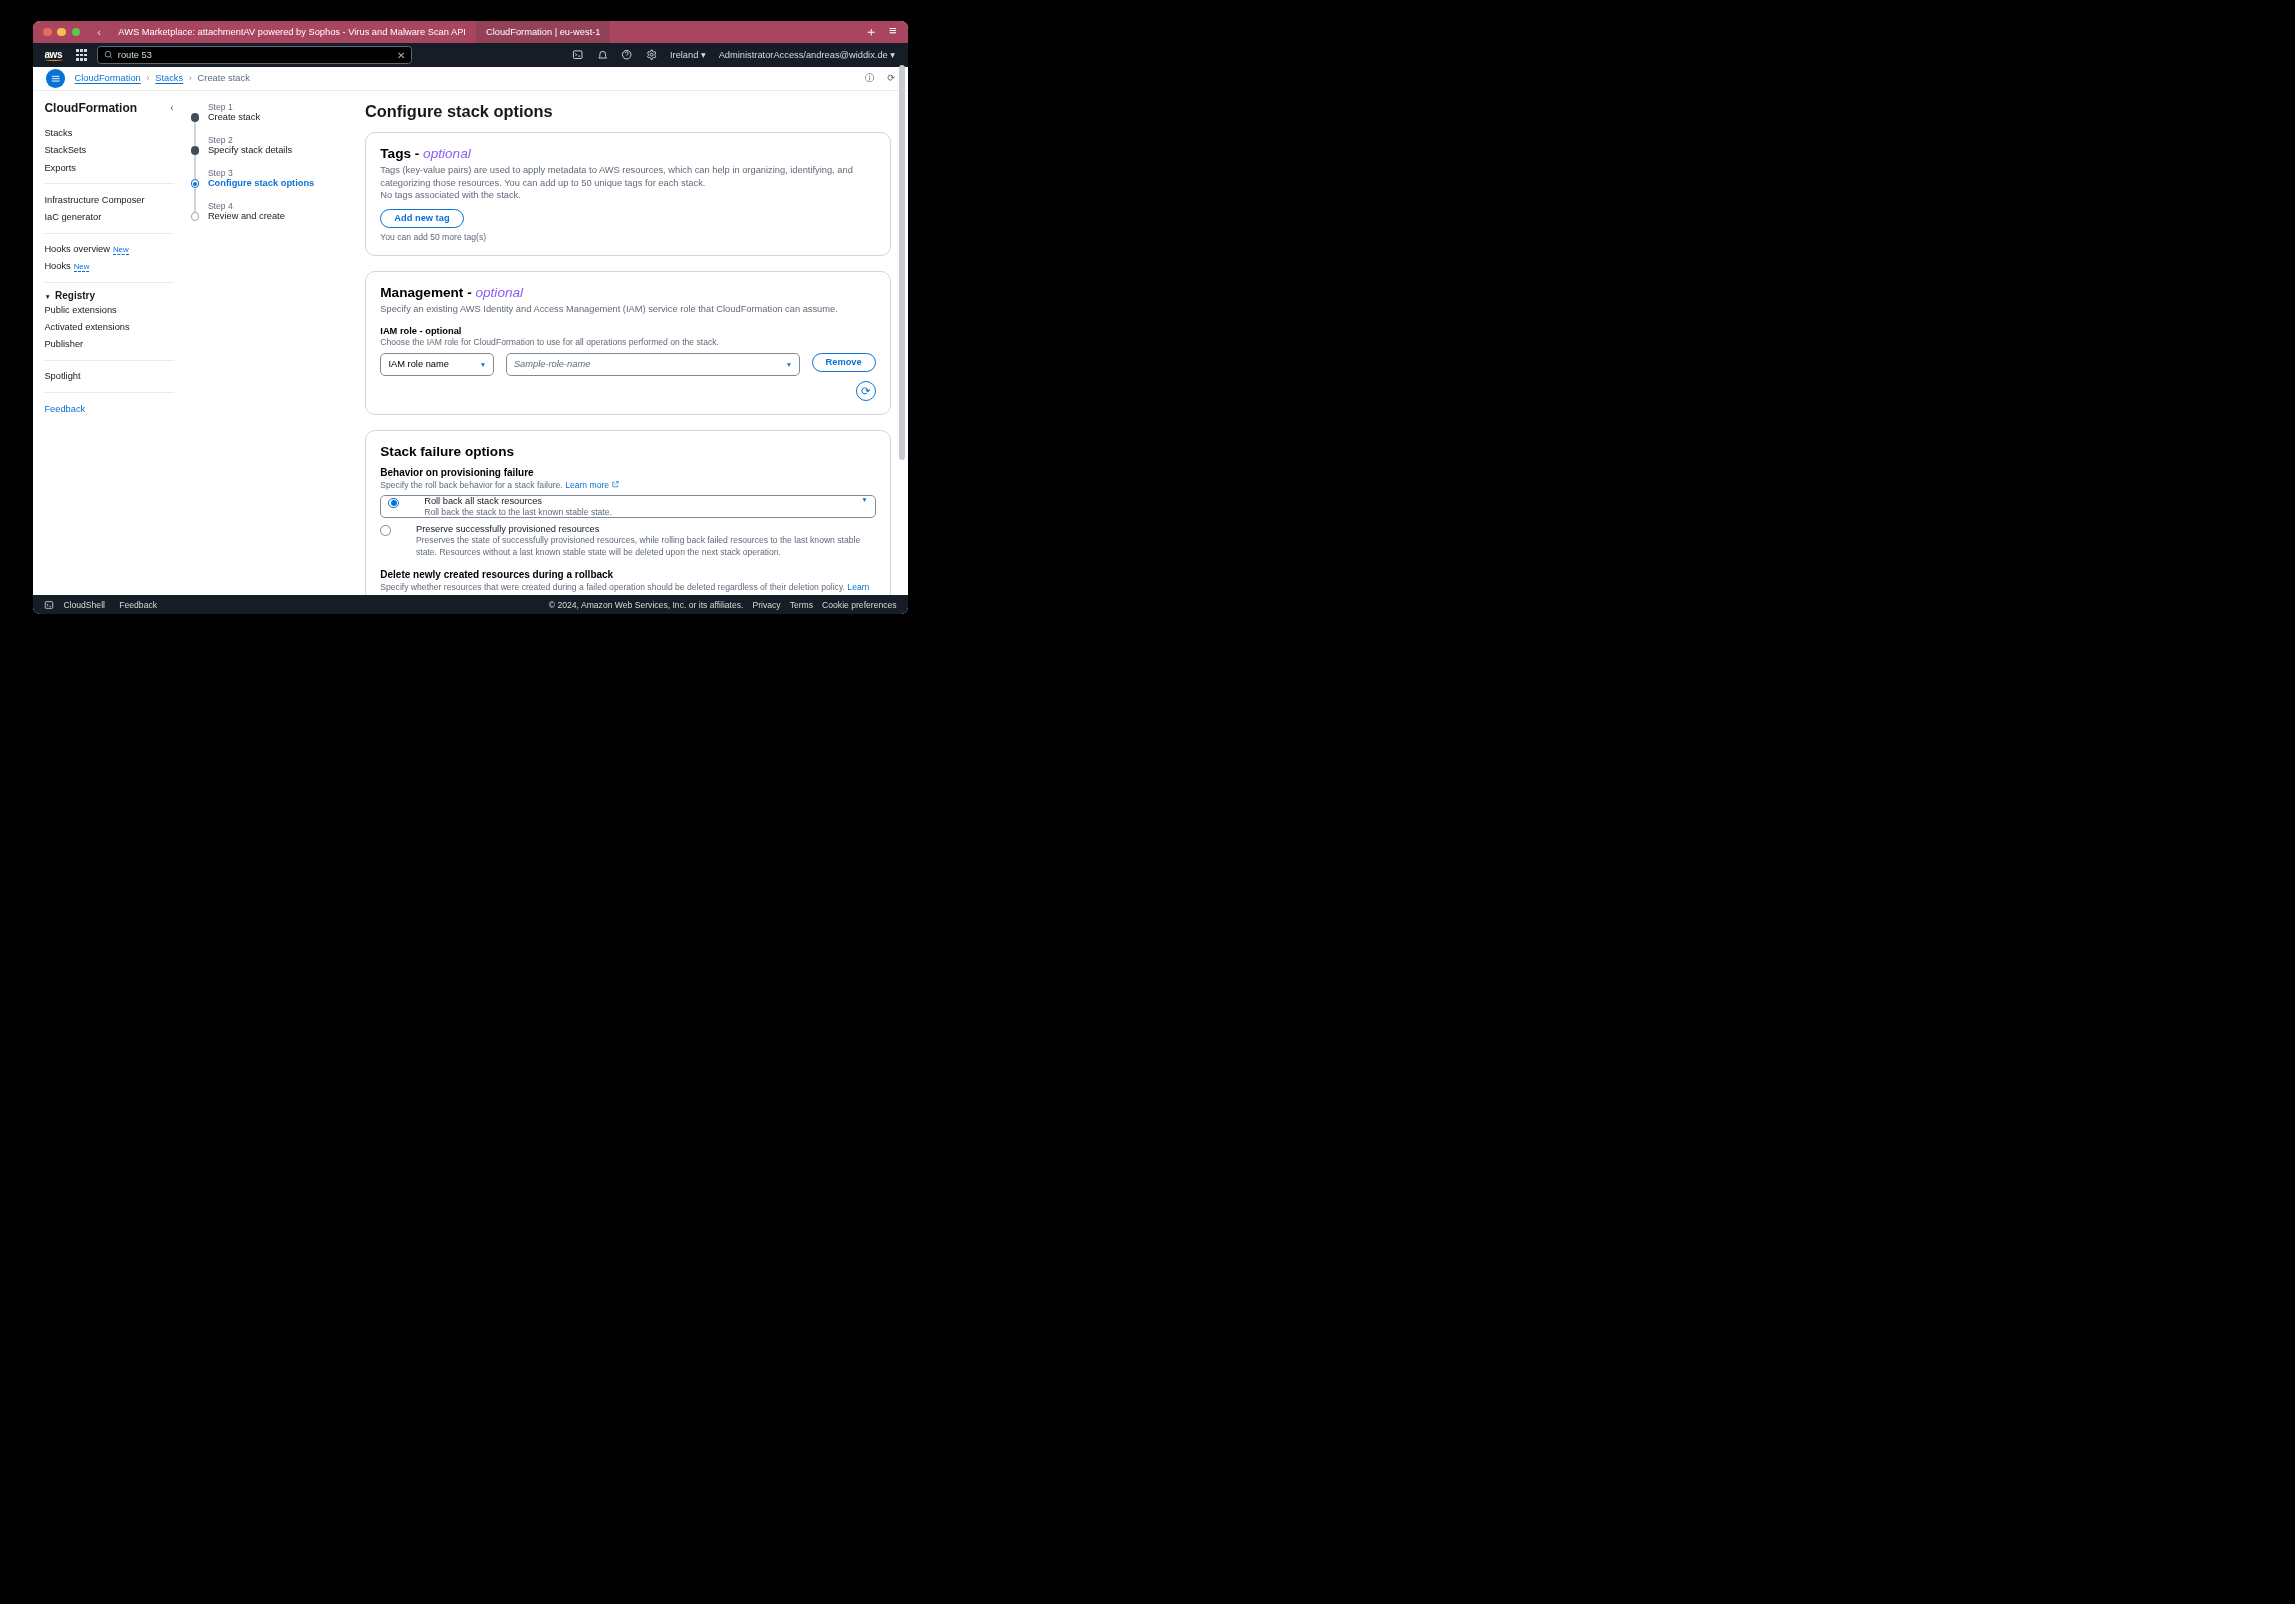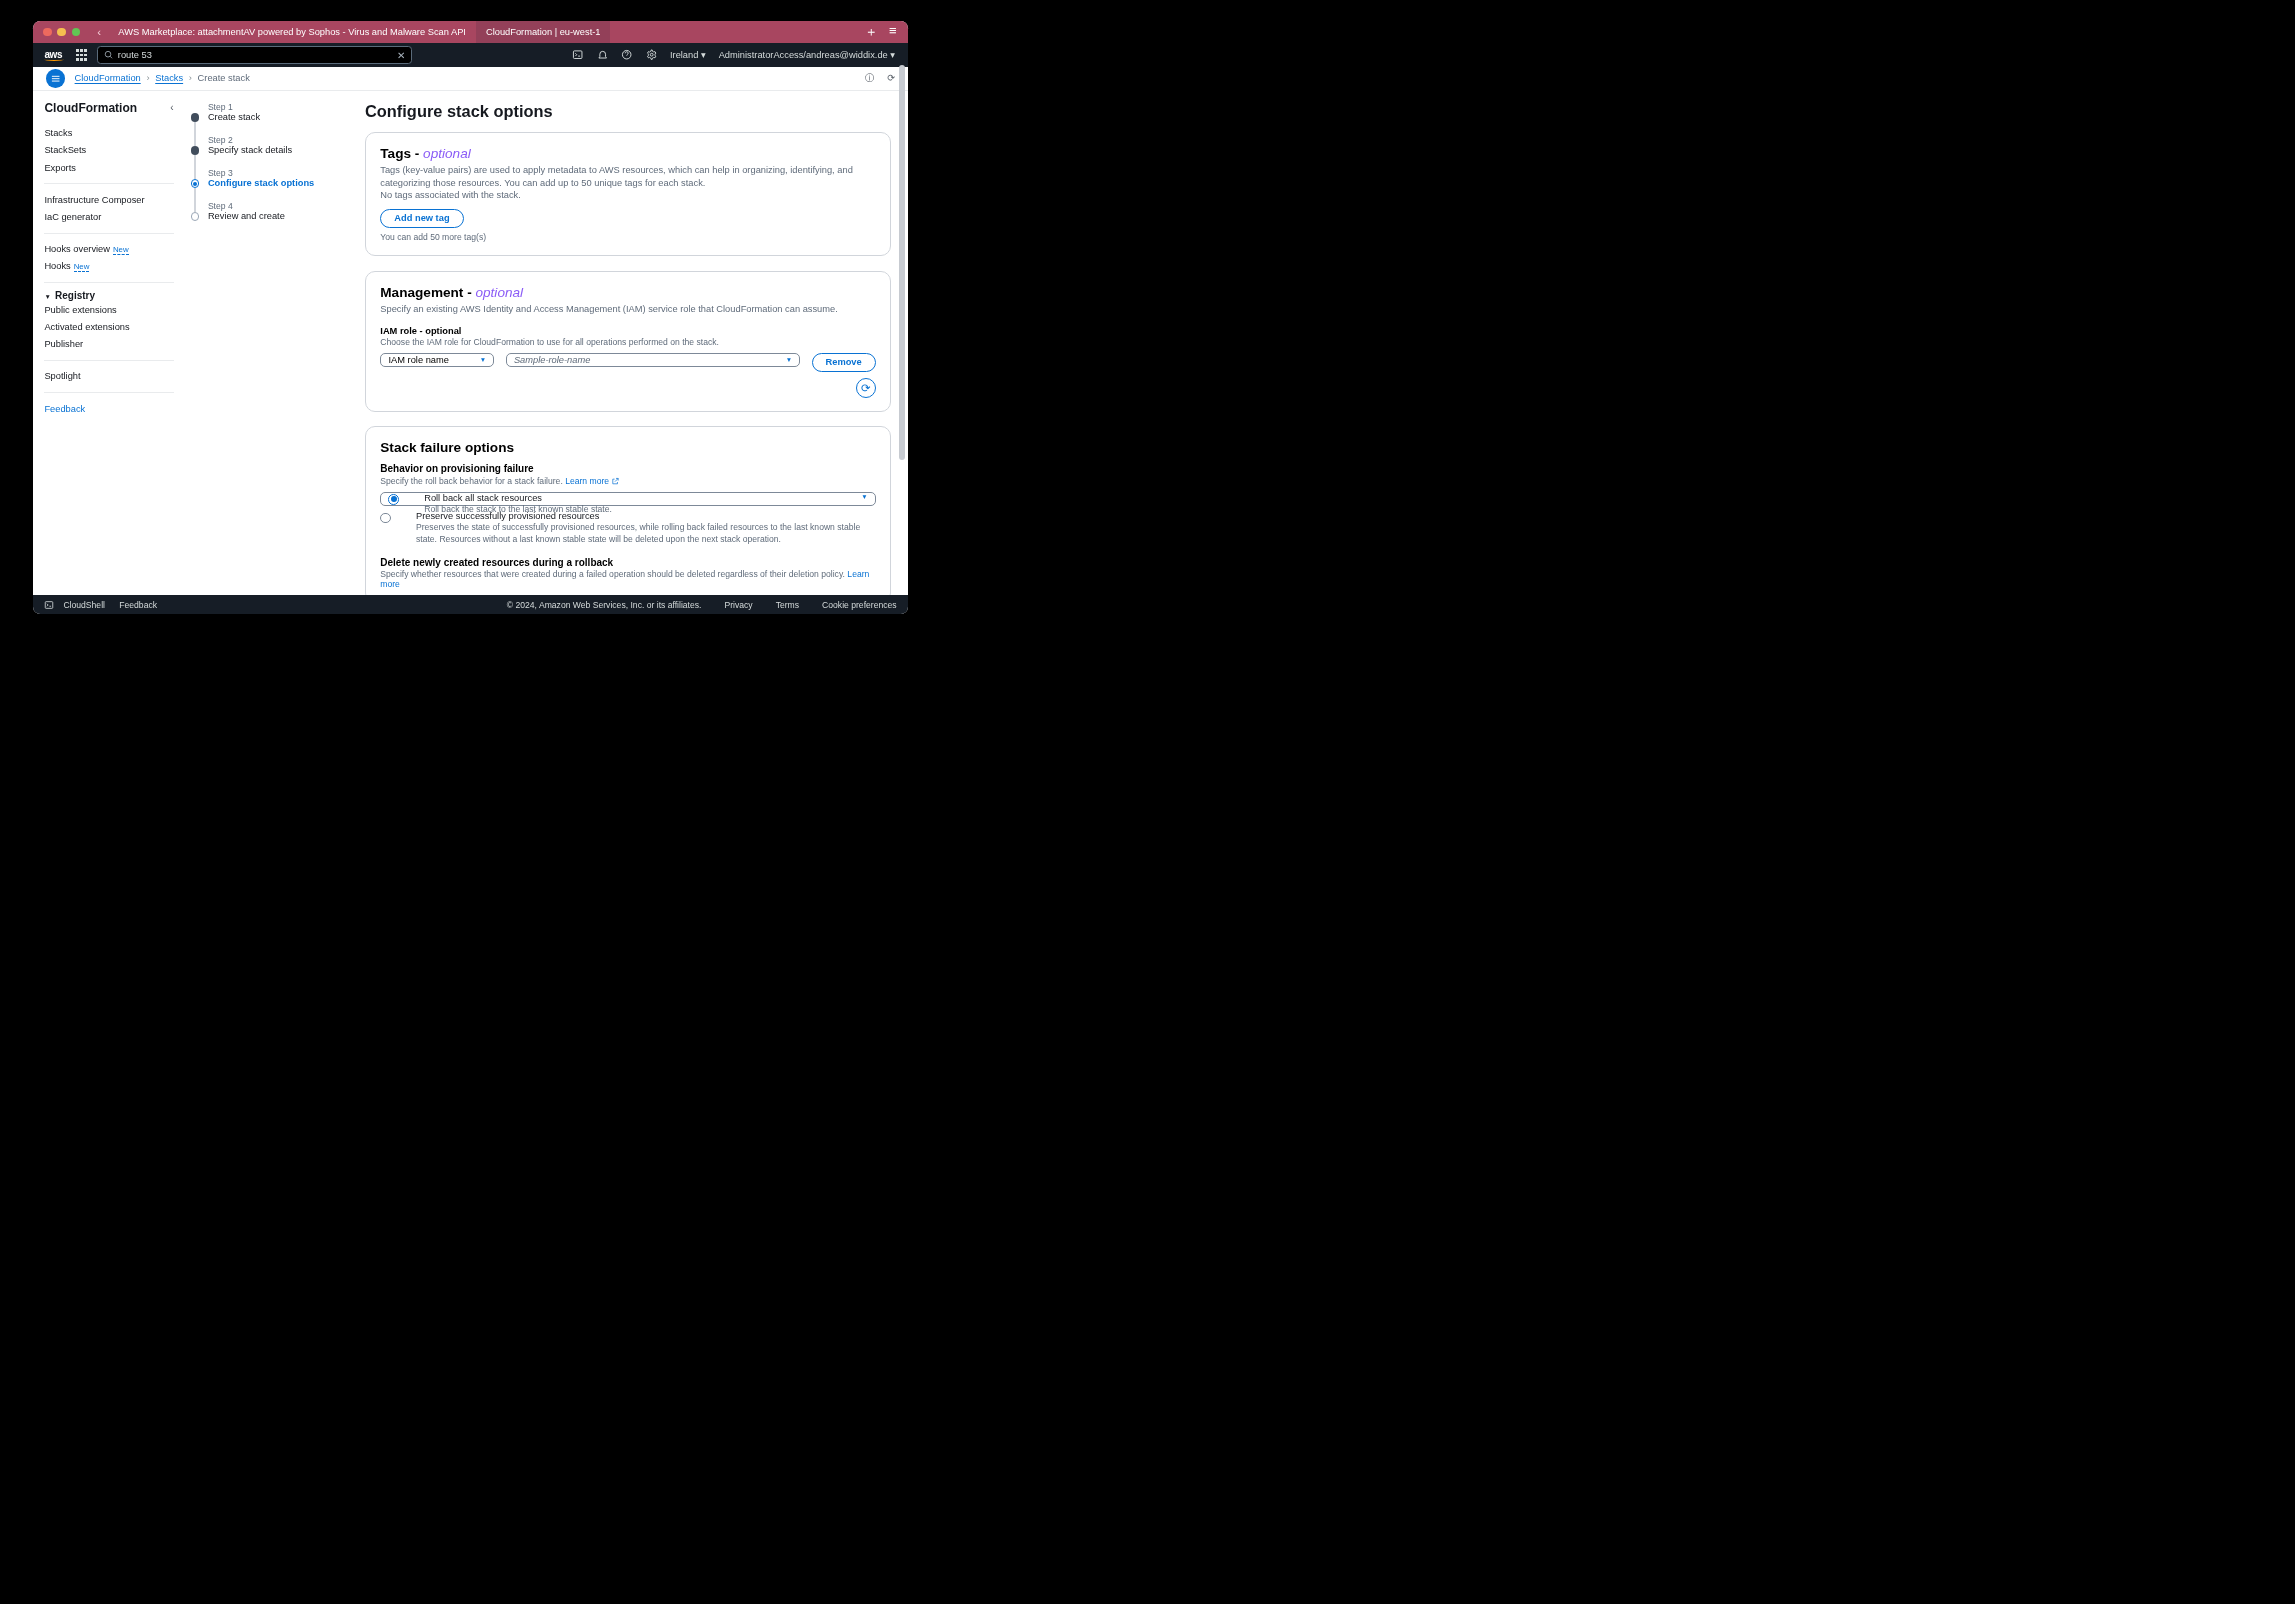--- a/index.html
+++ b/index.html
@@ -73,40 +73,40 @@
 .panel-h{ font-size:13.6px; font-weight:700; }
 .panel-h em{ font-style:italic; font-weight:400; color:#8b5cf6; }
 .panel-d{ font-size:9.3px; color:#5f6b7a; margin-top:2.9px; line-height:1.4; }
 .subtle{ font-size:9.3px; color:#5f6b7a; margin-top:0; }
 .btn-outline{ margin-top:8.6px; display:inline-block; border:1.4px solid #0972d3; color:#0972d3; background:#fff; border-radius:13px; padding:3.6px 13px; font-size:9.3px; font-weight:700; cursor:pointer; }
 .hint{font-size:8.6px;color:#5f6b7a;margin-top:4.3px;}
 
 .field-label{ font-size:9.3px; font-weight:700; margin-top:2.9px; }
 .field-sub{ font-size:8.6px; color:#5f6b7a; margin-top:1.4px; margin-bottom:5.7px; }
 .row{ display:flex; gap:11.4px; align-items:flex-start; }
-.sel{ border:0.7px solid #7d8998; border-radius:5px; height:14px; display:flex; align-items:center; padding:0 20px 0 7.2px; font-size:9.3px; position:relative; cursor:pointer; }
+.sel{ border:0.7px solid #7d8998; border-radius:5px; height:23px; display:flex; align-items:center; padding:0 20px 0 7.2px; font-size:9.3px; position:relative; cursor:pointer; }
 .sel::after{content:"▼";font-size:6.4px;color:#0972d3;position:absolute;right:7.2px;}
 .sel.ph{color:#5f6b7a;font-style:italic;}
 .w160{width:114px;} .flex1{flex:1;}
 .refresh{ width:20px;height:20px;border:1.4px solid #0972d3;border-radius:50%;display:flex;align-items:center;justify-content:center;color:#0972d3;margin-top:5.7px;margin-left:auto;cursor:pointer; }
 
 .sub-h{ font-size:10px; font-weight:700; margin-top:2.9px; }
 .learn{ color:#0972d3; font-size:8.6px; }
 .learn svg{vertical-align:-1.4px;margin-left:1.4px;}
 .radio{ display:flex; align-items:flex-start; gap:25px; margin-top:5.7px; }
 .radio .rc{ width:10.7px;height:10.7px;border:0.7px solid #7d8998;border-radius:50%;flex:none;margin-top:1.4px;position:relative; }
 .radio.sel .rc{ border-color:#0972d3; }
 .radio.sel .rc::after{content:"";position:absolute;inset:1.4px;border-radius:50%;background:#0972d3;}
 .radio .txt b{ font-size:9.3px; font-weight:400; color:#16191f; display:block; }
 .radio .txt span{ font-size:8.6px; color:#5f6b7a; display:block; line-height:1.4; }
 
 
 .footer{ height:18.6px; background:#161d26; display:flex; align-items:center; color:#d5dbdb; font-size:8.6px; padding:0 11.4px; }
 .footer .cloudshell{display:flex;align-items:center;gap:9px;}
-.footer .r{margin-left:auto;display:flex;gap:23px;}
+.footer .r{margin-left:auto;display:flex;gap:9px;}
 .footer a{color:#d5dbdb;text-decoration:none;}
 
 
 .scroll{ position:absolute; right:1.4px; top:44px; bottom:0; width:8.6px; }
 .scroll .thumb{ position:absolute; top:0; height:72%; left:1.4px; right:1.4px; background:#c7cbd1; border-radius:3.6px; }
 </style>
 </head>
 <body>
 
 <div class="window">

